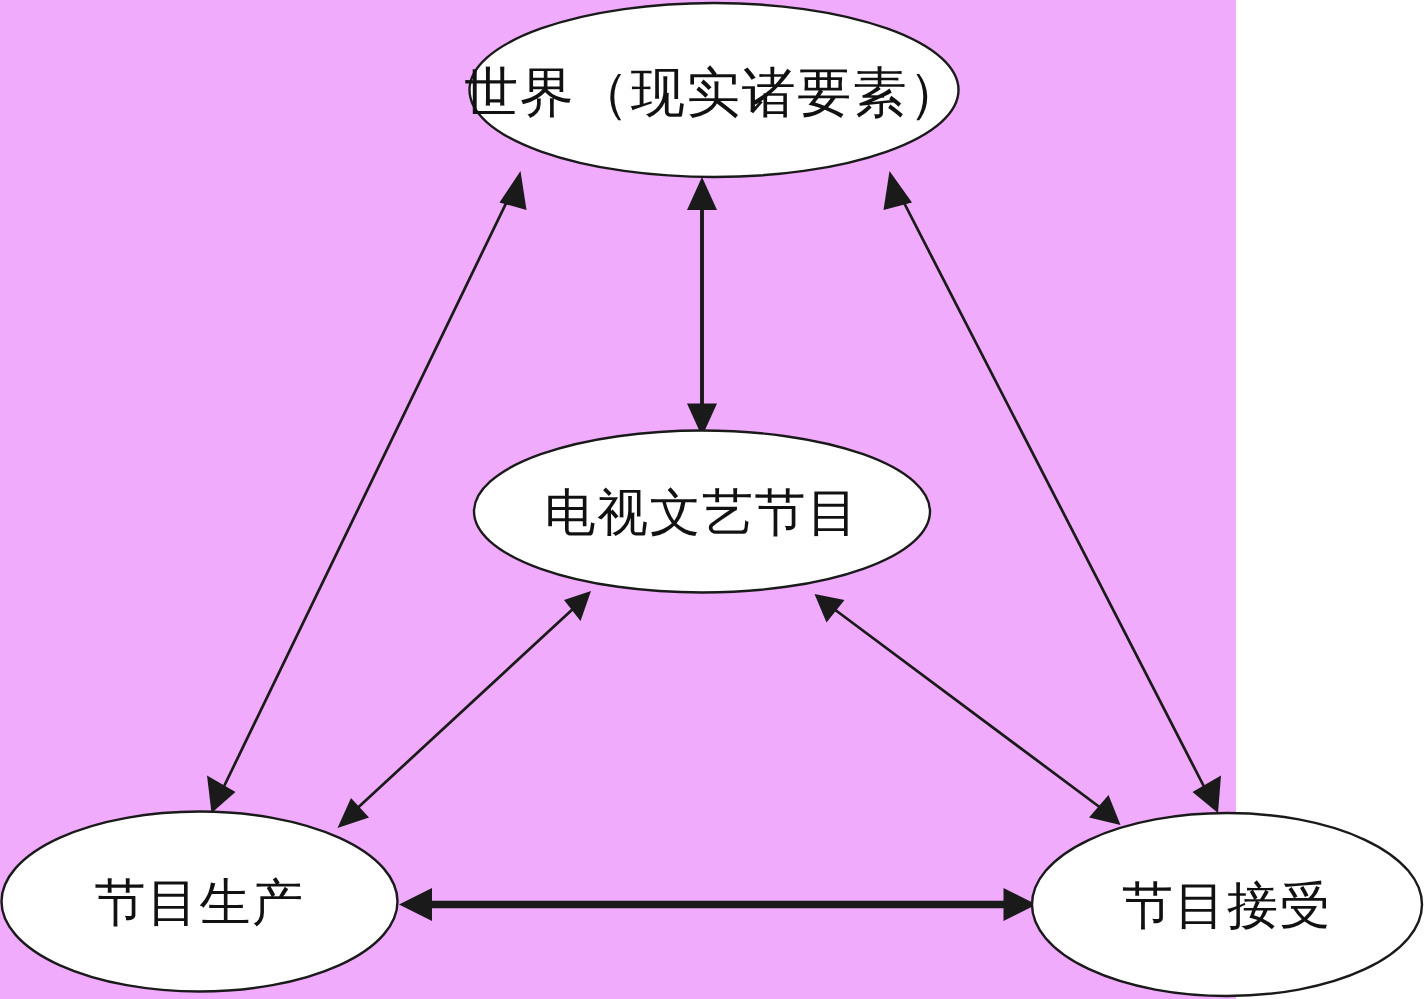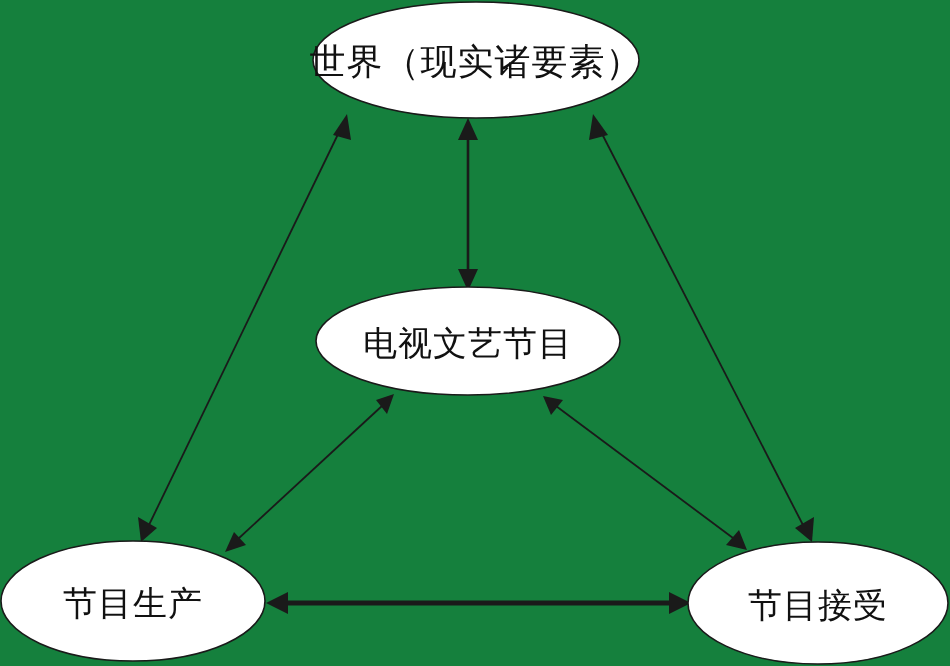--- a/index.html
+++ b/index.html
@@ -8,23 +8,23 @@
     background: #ffffff;
   }
   body {
     width: 950px;
     height: 666px;
     font-family: "Liberation Serif", "DejaVu Serif", serif;
     overflow: hidden;
   }
   #diagram-root {
     position: relative;
-    width: 950px;
+    width: 824px;
     height: 666px;
-    background: #15803d;
+    background: #f0abfc;
   }
   svg.diagram-canvas {
     display: block;
     width: 950px;
     height: 666px;
   }
   .node-ellipse {
     fill: #ffffff;
     stroke: #1a1a1a;
     stroke-width: 1.6;

